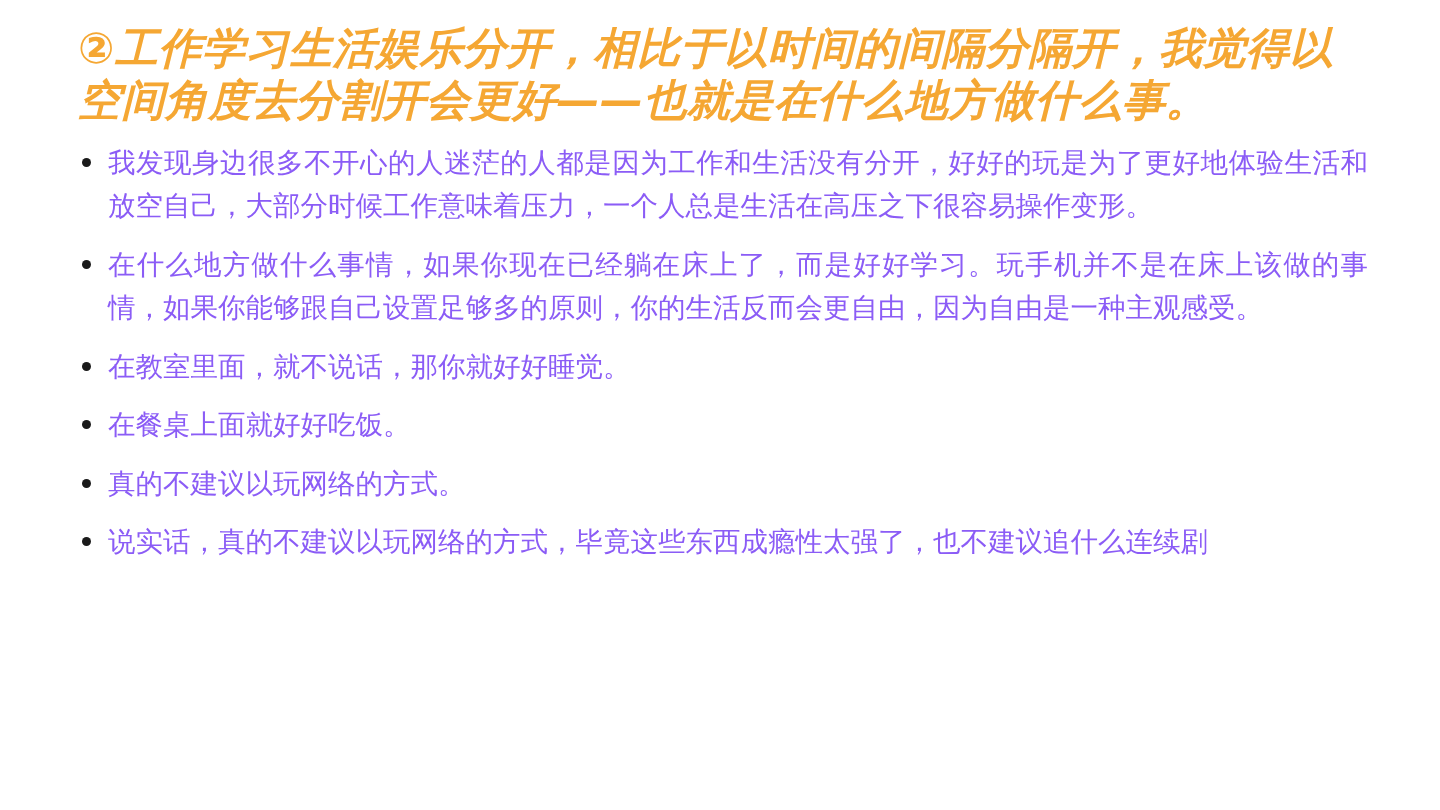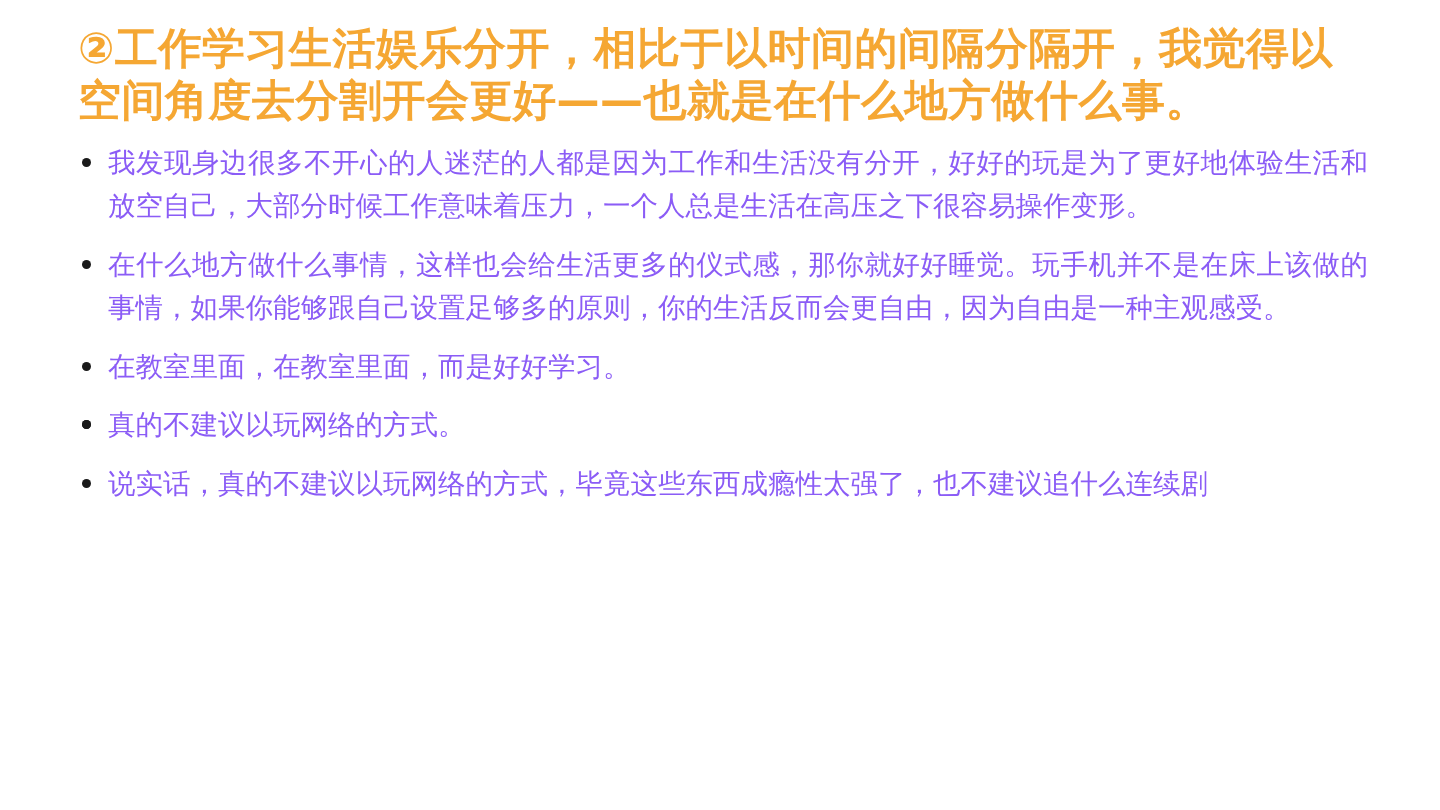--- a/index.html
+++ b/index.html
@@ -23,20 +23,21 @@
   }
   .slide-title {
     color: #F5A733;
     font-size: 43px;
     font-weight: bold;
     line-height: 1.22;
     letter-spacing: 0.5px;
     margin: 0 0 14px 0;
     text-align: left;
     word-break: break-all;
+    font-style: italic;
   }
   .bullet-list {
     list-style: none;
     margin: 0;
     padding: 0;
   }
   .bullet-item {
     position: relative;
     padding-left: 30px;
     margin-bottom: 15px;
@@ -67,28 +68,29 @@
 
   <h1 class="slide-title">②工作学习生活娱乐分开，相比于以时间的间隔分隔开，我觉得以空间角度去分割开会更好——也就是在什么地方做什么事。</h1>
 
   <ul class="bullet-list">
     <li class="bullet-item">
       <span class="bullet-dot"></span>
       <span>我发现身边很多不开心的人迷茫的人都是因为工作和生活没有分开，好好的玩是为了更好地体验生活和放空自己，大部分时候工作意味着压力，一个人总是生活在高压之下很容易操作变形。</span>
     </li>
     <li class="bullet-item">
       <span class="bullet-dot"></span>
-      <span>在什么地方做什么事情，这样也会给生活更多的仪式感，那你就好好睡觉。玩手机并不是在床上该做的事情，如果你能够跟自己设置足够多的原则，你的生活反而会更自由，因为自由是一种主观感受。</span>
+      <span>在什么地方做什么事情，如果你现在已经躺在床上了，而是好好学习。玩手机并不是在床上该做的事情，如果你能够跟自己设置足够多的原则，你的生活反而会更自由，因为自由是一种主观感受。</span>
     </li>
     <li class="bullet-item">
       <span class="bullet-dot"></span>
-      <span>在教室里面，在教室里面，而是好好学习。</span>
+      <span>在教室里面，就不说话，那你就好好睡觉。</span>
     </li>
     <li class="bullet-item">
       <span class="bullet-dot"></span>
+      <span>在餐桌上面就好好吃饭。</span>
     </li>
     <li class="bullet-item">
       <span class="bullet-dot"></span>
       <span>真的不建议以玩网络的方式。</span>
     </li>
     <li class="bullet-item">
       <span class="bullet-dot"></span>
       <span>说实话，真的不建议以玩网络的方式，毕竟这些东西成瘾性太强了，也不建议追什么连续剧</span>
     </li>
   </ul>

